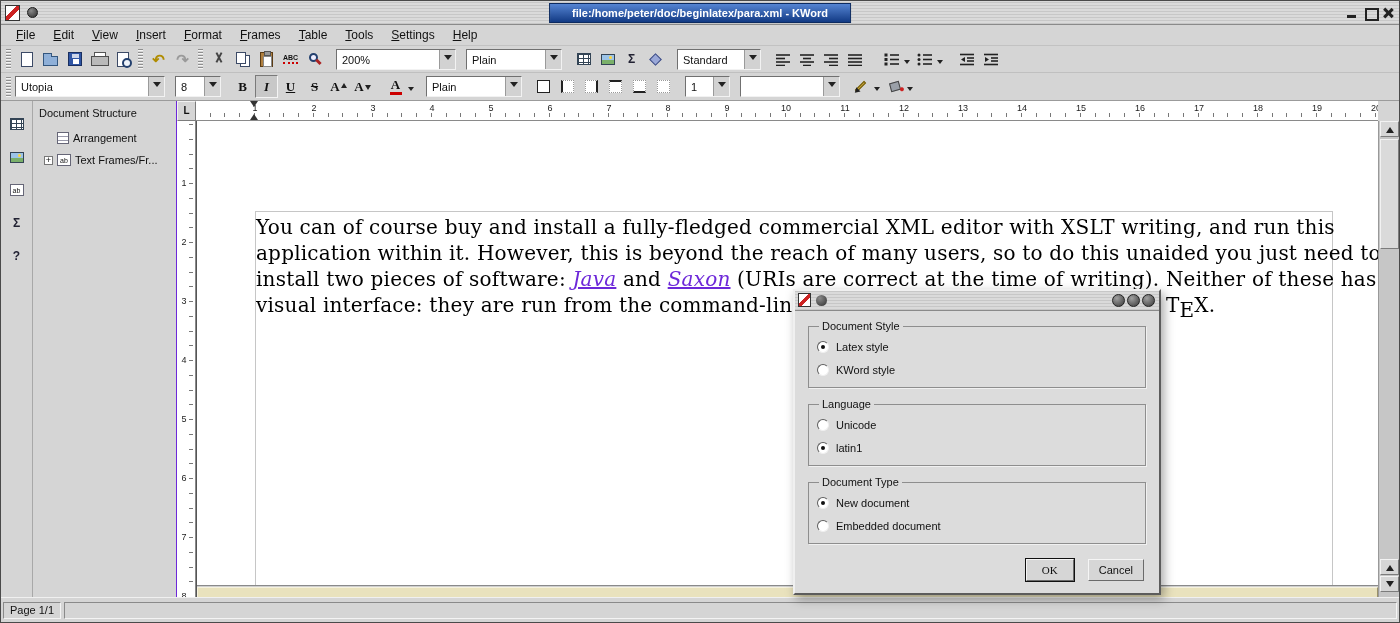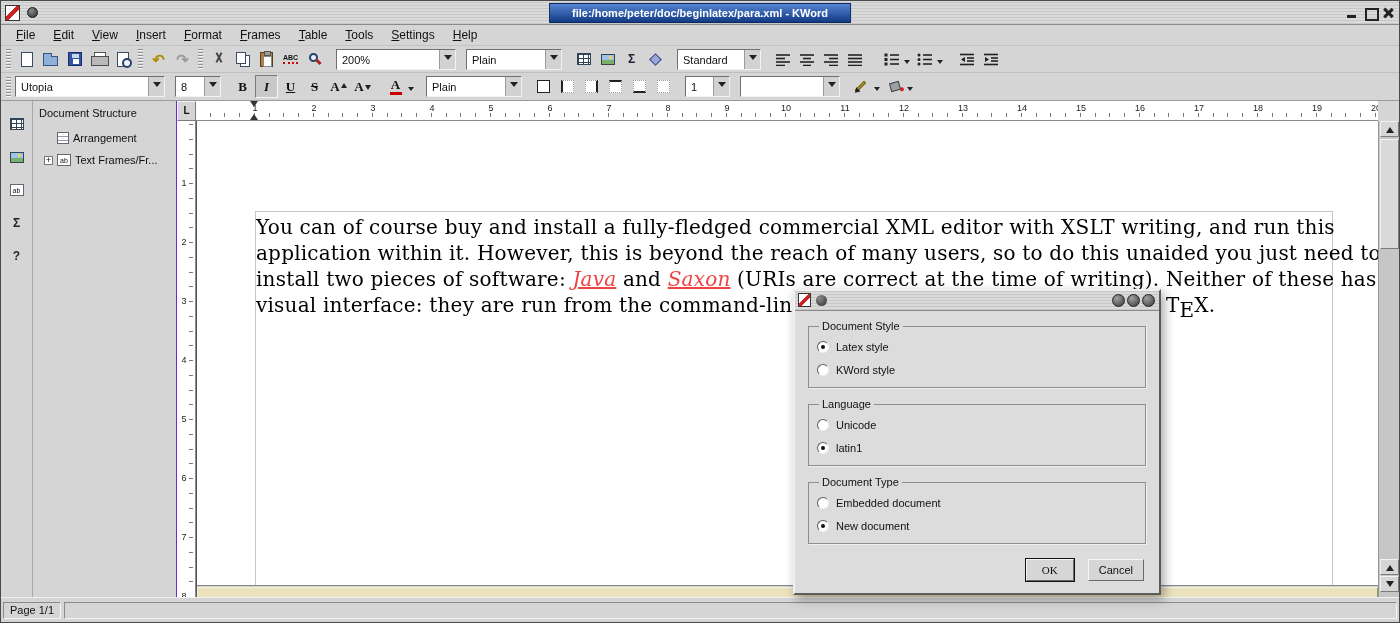--- a/index.html
+++ b/index.html
@@ -120,21 +120,21 @@
   .vruler { position:absolute; left:176px; top:20px; bottom:0; width:19px; background:#fff; border-right:1px solid #8a8a8a; overflow:hidden; font-size:9px; color:#222; padding-top:3px; }
   .vr-cell { height:59px; position:relative; }
   .vr-cell::after { content:""; position:absolute; top:0; bottom:0; right:2px; width:4px;
     background:repeating-linear-gradient(0deg, transparent 0 13.7px, #777 13.7px 14.7px); }
   .vr-cell span { position:absolute; bottom:0; left:0; right:4px; text-align:center; transform:translateY(50%); }
 
   .canvas { position:absolute; left:195px; top:20px; right:21px; bottom:0; background:#fff; border-left:1px solid #555; overflow:hidden; }
   .frame-rect { position:absolute; left:58px; top:90px; width:1078px; height:376px; border:1px solid #c6c6c6; }
   .textblock { position:absolute; left:59px; top:93px; width:1078px; font-family:"DejaVu Serif", serif; font-size:20px; color:#000; letter-spacing:0.2px; }
   .tline { height:26px; line-height:26px; white-space:nowrap; position:relative; }
-  .doclink { color:#ef4444; font-style:italic; text-decoration:underline; }
+  .doclink { color:#6d28d9; font-style:italic; text-decoration:underline; }
   .texlogo { position:absolute; left:910px; top:0; }
   .tex-e { display:inline-block; transform:translateY(5px); }
   .hscroll { position:absolute; left:0; right:0; bottom:0; height:14px; background:#cfcfcf; border-top:1px solid #8a8a8a; }
   .hthumb { position:absolute; left:0; right:0; top:1px; bottom:0; background:#e9e2bd; border:1px solid; border-color:#f6f2dd #9a916a #9a916a #f6f2dd; }
 
   .vscroll { position:absolute; right:0; top:20px; bottom:0; width:21px; background:#c6c6c6; border-left:1px solid #999; }
   .vs-btn { position:absolute; left:1px; width:19px; height:16px; background:#d6d6d6; border:1px solid; border-color:#f2f2f2 #7c7c7c #7c7c7c #f2f2f2; display:flex; align-items:center; justify-content:center; }
   .tri-u { width:0; height:0; border:4px solid transparent; border-bottom:6px solid #222; margin-bottom:3px; }
   .tri-d { width:0; height:0; border:4px solid transparent; border-top:6px solid #222; margin-top:3px; }
   .vthumb { position:absolute; left:1px; top:18px; width:19px; height:110px; background:#dadada; border:1px solid; border-color:#f2f2f2 #7c7c7c #7c7c7c #f2f2f2; }
@@ -600,26 +600,26 @@
         </div>
         <div class="radio-row">
           <span class="radio checked"></span>
           <span class="radio-label">latin1</span>
         </div>
       </fieldset>
 
       <fieldset class="group">
         <legend>Document Type</legend>
         <div class="radio-row">
+          <span class="radio checked"></span>
+          <span class="radio-label">New document</span>
+        </div>
+        <div class="radio-row">
           <span class="radio"></span>
           <span class="radio-label">Embedded document</span>
-        </div>
-        <div class="radio-row">
-          <span class="radio checked"></span>
-          <span class="radio-label">New document</span>
         </div>
       </fieldset>
 
       <div class="dlg-buttons">
         <span class="btn default">OK</span>
         <span class="btn">Cancel</span>
       </div>
     </div>
   </div>
 

